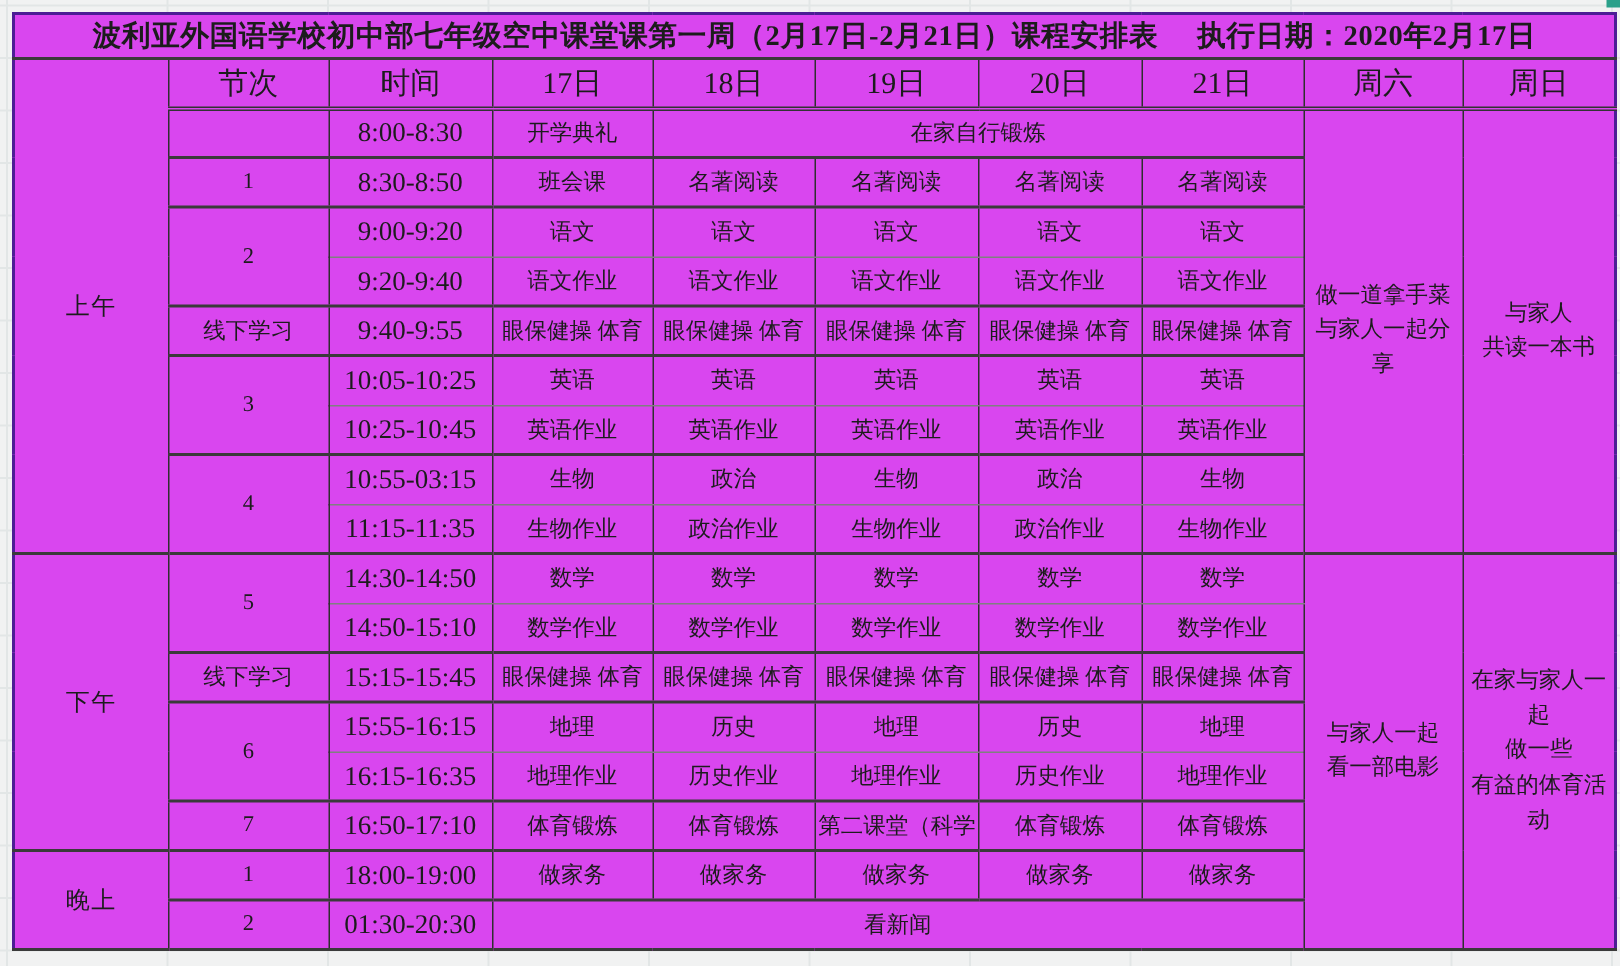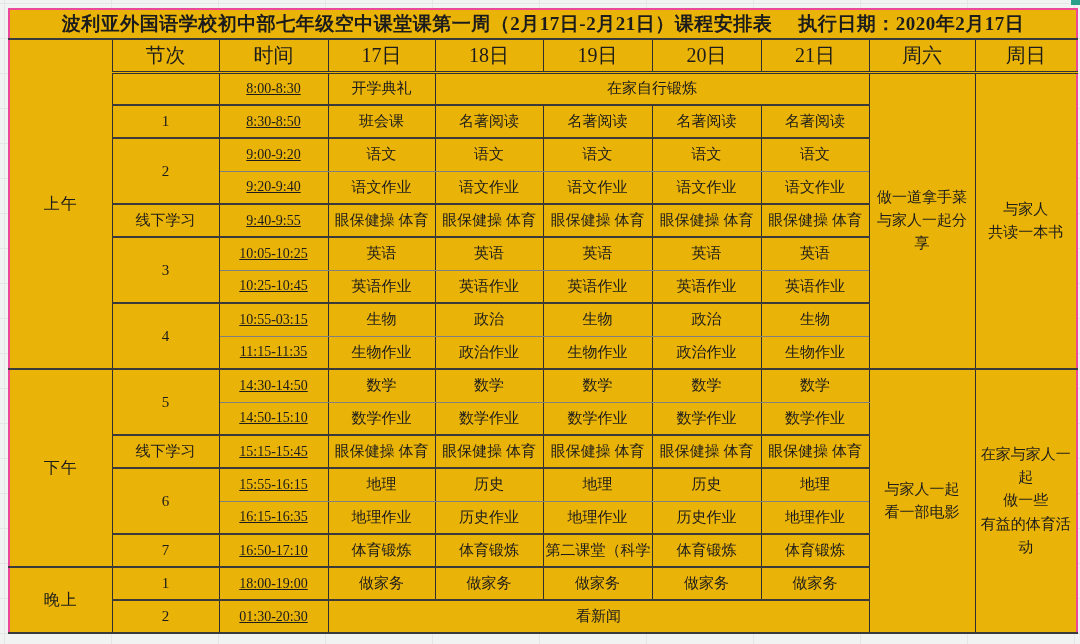--- a/index.html
+++ b/index.html
@@ -11,38 +11,38 @@
       linear-gradient(90deg,#e2e6e6 1px, transparent 1px);
     background-size:107px 35px;
     background-position:4px 3px;
     font-family:"Liberation Serif","DejaVu Serif",serif;
     color:#1c1c1c;
   }
   .corner-accent{position:absolute;left:1071px;top:0;width:9px;height:5px;background:#2aa08a;}
   table.sched{
     position:absolute;left:8px;top:8px;width:1068px;
     border-collapse:collapse;table-layout:fixed;
-    border:2px solid #ec4899;background:#eab308;
+    border:2px solid #4c1d95;background:#d946ef;
   }
   td{
     padding:0 2px;text-align:center;vertical-align:middle;
     border-left:1px solid #2f2f2f;border-right:1px solid #2f2f2f;
     overflow:hidden;
   }
   tr{height:33px;}
   tr.title-row{height:30px;}
   td.title{font-size:19px;font-weight:bold;letter-spacing:.5px;}
   td.title .t-exec{margin-left:26px;}
   .bb2{border-bottom:2px solid #3a3a3a;}
   .bb1{border-bottom:1px solid #808080;margin-left:43px;}
   .bb3{border-bottom:3px double #333;}
   td.hd{font-size:20px;}
   td.sec{font-size:16px;letter-spacing:1px;margin-left:44px;}
   td.per{font-size:15px;}
-  td.time{font-size:14px;text-decoration:underline;}
+  td.time{font-size:18px;}
   td.subj{font-size:15px;white-space:nowrap;}
   td.wk{font-size:15px;white-space:pre-line;line-height:1.55;word-break:break-all;padding:0 5px;}
 </style>
 </head>
 <body>
 
 <div class="corner-accent"></div>
 
 <table class="sched">
   <colgroup>

